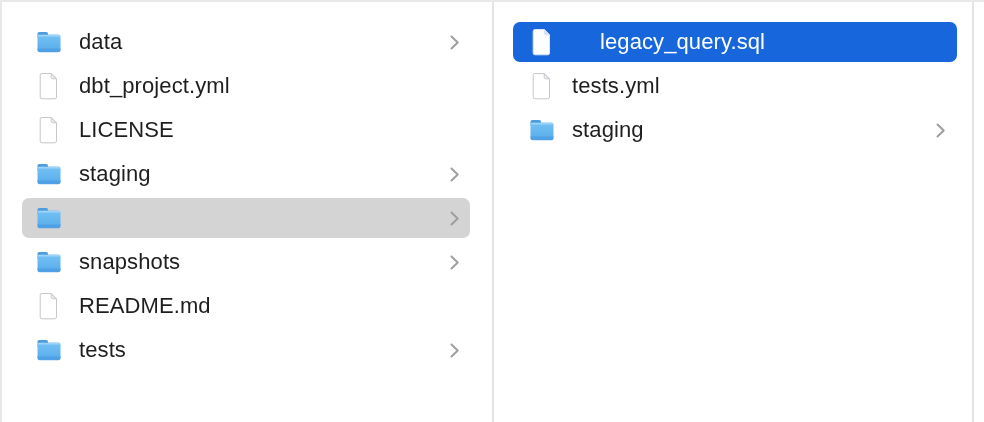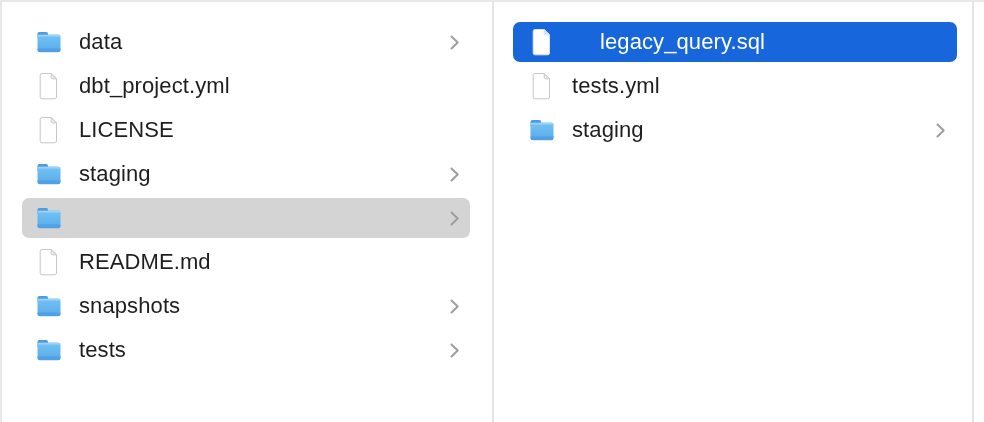--- a/index.html
+++ b/index.html
@@ -170,43 +170,43 @@
   </svg>
         </span>
     <span class="chevron">
           <svg width="11" height="17" viewBox="0 0 11 17">
     <path d="M2.5 2.5 L8.7 8.5 L2.5 14.5" fill="none" stroke="#9D9DA2" stroke-width="2" stroke-linecap="round" stroke-linejoin="round"></path>
   </svg>
         </span>
   </div>
       <div class="row">
     <span class="icon-box">
+          <svg width="28" height="24" viewBox="0 0 28 24">
+    <rect x="2.5" y="2" width="10.5" height="7" rx="1.8" fill="#4E9CDF"></rect>
+    <rect x="2.5" y="4.5" width="23" height="17.5" rx="2.2" fill="url(#folder-grad)"></rect>
+    <rect x="2.5" y="5" width="23" height="1.4" rx="0.7" fill="#A3D4F7" opacity="0.9"></rect>
+    <path d="M2.5 18.5 h23 v1.6 a2.2 2.2 0 0 1 -2.2 2.2 h-18.6 a2.2 2.2 0 0 1 -2.2 -2.2 z" fill="#4D9EE3" opacity="0.85"></path>
+  </svg>
+        </span>
+    <span class="label">snapshots</span>
+    <span class="chevron">
+          <svg width="11" height="17" viewBox="0 0 11 17">
+    <path d="M2.5 2.5 L8.7 8.5 L2.5 14.5" fill="none" stroke="#9D9DA2" stroke-width="2" stroke-linecap="round" stroke-linejoin="round"></path>
+  </svg>
+        </span>
+  </div>
+      <div class="row">
+    <span class="icon-box">
           <svg width="22" height="28" viewBox="0 0 22 28">
     <path class="doc-body" d="M4 1.5 h9.2 L18.5 6.8 V25 a1.8 1.8 0 0 1 -1.8 1.8 H4 A1.8 1.8 0 0 1 2.2 25 V3.3 A1.8 1.8 0 0 1 4 1.5 Z"></path>
     <path class="doc-fold" d="M13.2 1.7 L18.3 6.8 H14.7 A1.5 1.5 0 0 1 13.2 5.3 Z" stroke-linejoin="round"></path>
   </svg>
         </span>
     <span class="label">README.md</span>
 
-  </div>
-      <div class="row">
-    <span class="icon-box">
-          <svg width="28" height="24" viewBox="0 0 28 24">
-    <rect x="2.5" y="2" width="10.5" height="7" rx="1.8" fill="#4E9CDF"></rect>
-    <rect x="2.5" y="4.5" width="23" height="17.5" rx="2.2" fill="url(#folder-grad)"></rect>
-    <rect x="2.5" y="5" width="23" height="1.4" rx="0.7" fill="#A3D4F7" opacity="0.9"></rect>
-    <path d="M2.5 18.5 h23 v1.6 a2.2 2.2 0 0 1 -2.2 2.2 h-18.6 a2.2 2.2 0 0 1 -2.2 -2.2 z" fill="#4D9EE3" opacity="0.85"></path>
-  </svg>
-        </span>
-    <span class="label">snapshots</span>
-    <span class="chevron">
-          <svg width="11" height="17" viewBox="0 0 11 17">
-    <path d="M2.5 2.5 L8.7 8.5 L2.5 14.5" fill="none" stroke="#9D9DA2" stroke-width="2" stroke-linecap="round" stroke-linejoin="round"></path>
-  </svg>
-        </span>
   </div>
       <div class="row">
     <span class="icon-box">
           <svg width="28" height="24" viewBox="0 0 28 24">
     <rect x="2.5" y="2" width="10.5" height="7" rx="1.8" fill="#4E9CDF"></rect>
     <rect x="2.5" y="4.5" width="23" height="17.5" rx="2.2" fill="url(#folder-grad)"></rect>
     <rect x="2.5" y="5" width="23" height="1.4" rx="0.7" fill="#A3D4F7" opacity="0.9"></rect>
     <path d="M2.5 18.5 h23 v1.6 a2.2 2.2 0 0 1 -2.2 2.2 h-18.6 a2.2 2.2 0 0 1 -2.2 -2.2 z" fill="#4D9EE3" opacity="0.85"></path>
   </svg>
         </span>

